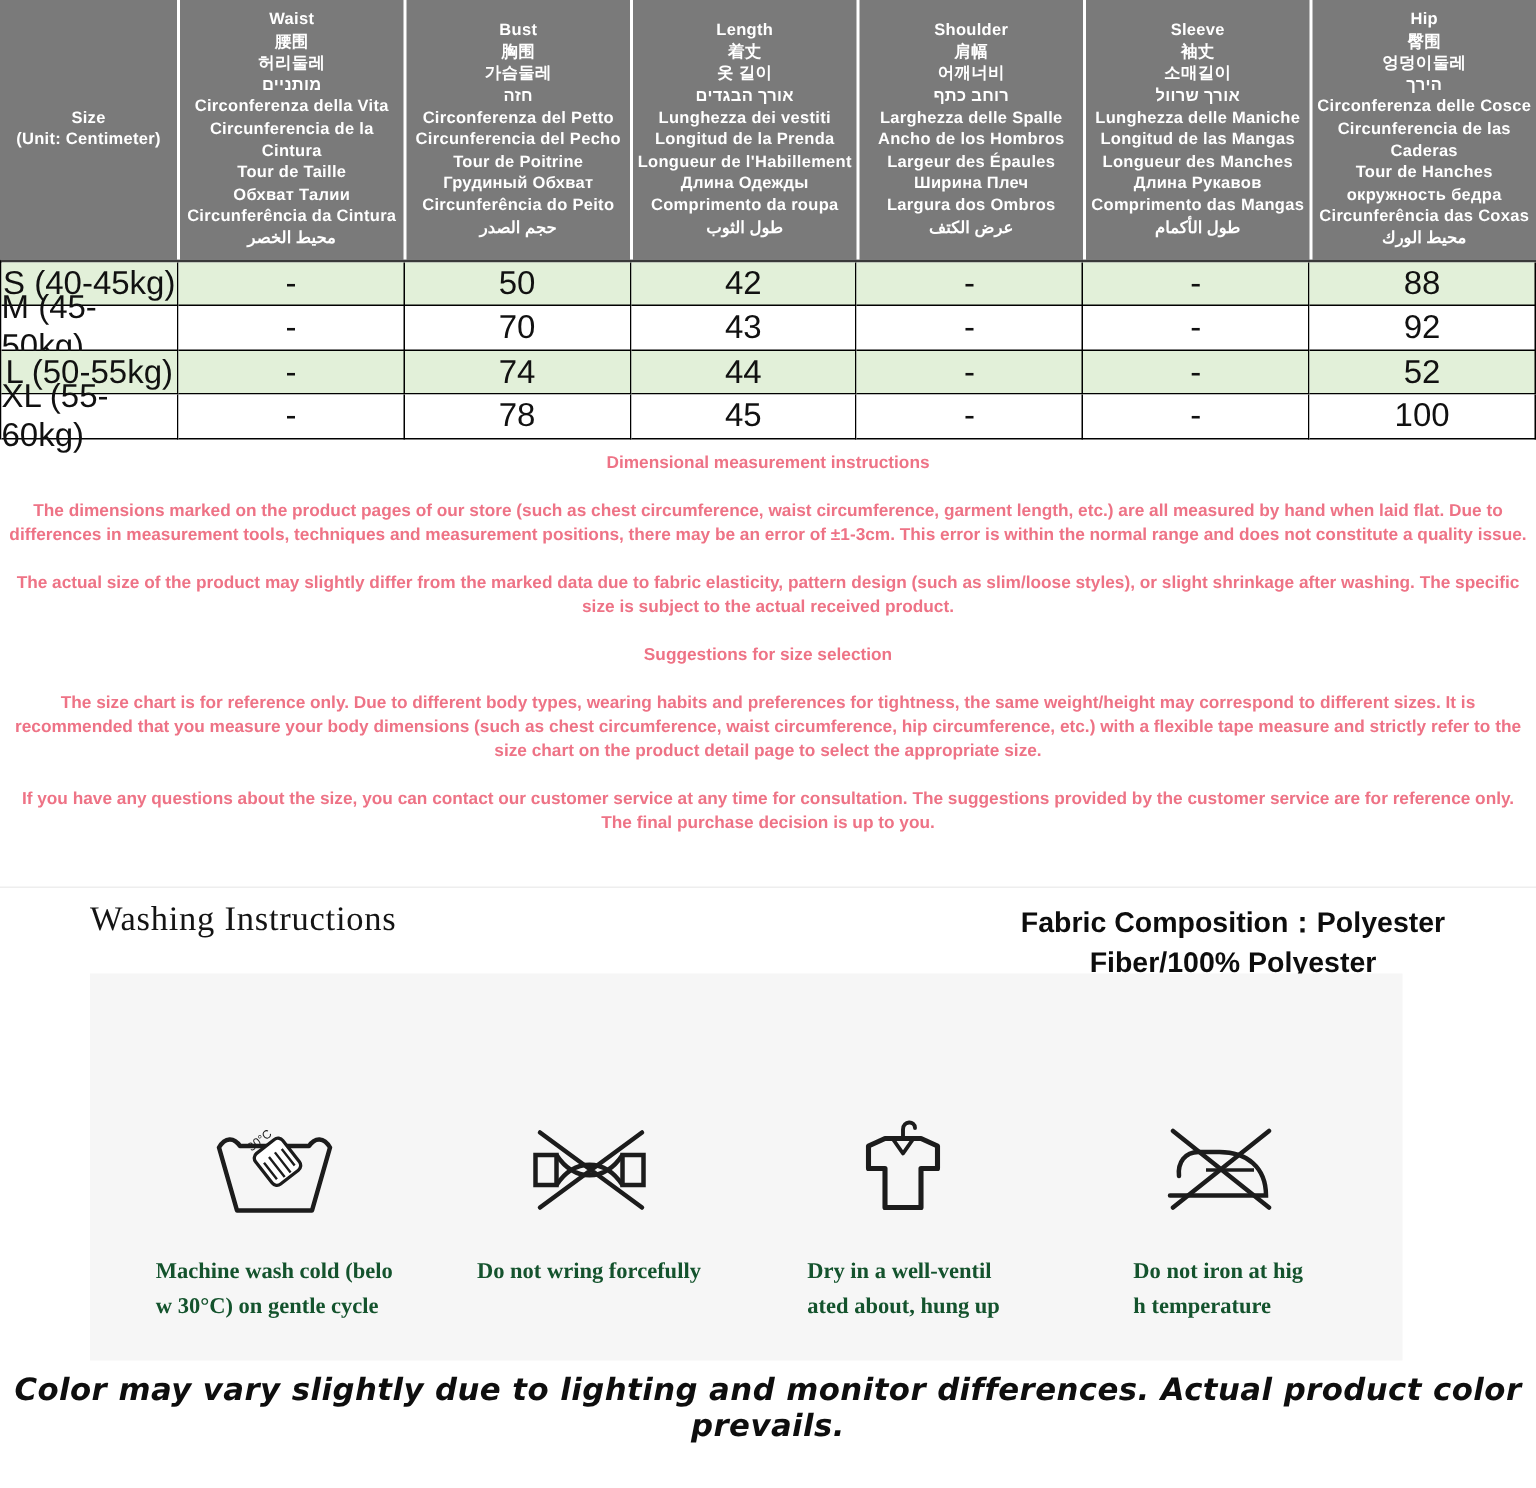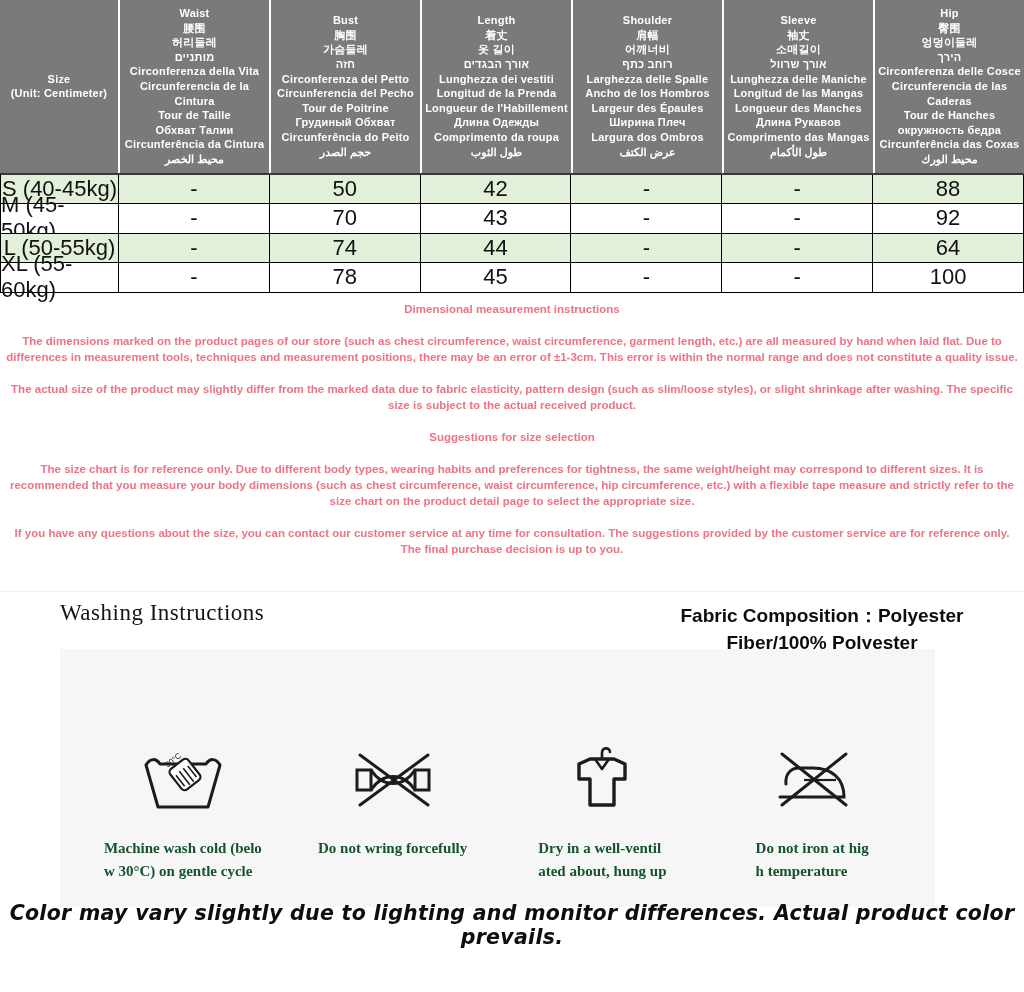--- a/index.html
+++ b/index.html
@@ -52,21 +52,21 @@
     display:flex; justify-content:space-around; align-items:flex-start; padding:88px 18px 0 18px;
   }
   .wash-item { display:flex; flex-direction:column; align-items:center; width:210px; }
   .wash-item .iconbox { height:86px; display:flex; align-items:center; justify-content:center; }
   .wash-item svg { stroke:#1c1c1c; }
   .wash-caption {
     margin-top:14px; font-family:"Liberation Serif", serif; font-weight:600;
     font-size:15px; line-height:1.55; color:#14532d; text-align:left;
   }
   .color-note {
-    position:absolute; left:0; top:309px; width:100%; text-align:center;
+    position:absolute; left:0; top:322px; width:100%; text-align:center;
     font-family:"DejaVu Sans", sans-serif; font-style:italic; font-weight:bold;
     font-size:20.5px; color:#0e0e0e; letter-spacing:.3px;
   }
 </style>
 </head>
 <body>
 
 <div>
   <div class="grid7 thead">
     <div class="th pre">Size
@@ -151,21 +151,21 @@
       <div class="td">-</div>
       <div class="td">92</div>
     </div>
     <div class="grid7 trow green">
       <div class="td">L (50-55kg)</div>
       <div class="td">-</div>
       <div class="td">74</div>
       <div class="td">44</div>
       <div class="td">-</div>
       <div class="td">-</div>
-      <div class="td">64</div>
+      <div class="td">52</div>
     </div>
     <div class="grid7 trow">
       <div class="td">XL (55-60kg)</div>
       <div class="td">-</div>
       <div class="td">78</div>
       <div class="td">45</div>
       <div class="td">-</div>
       <div class="td">-</div>
       <div class="td">100</div>
     </div>

